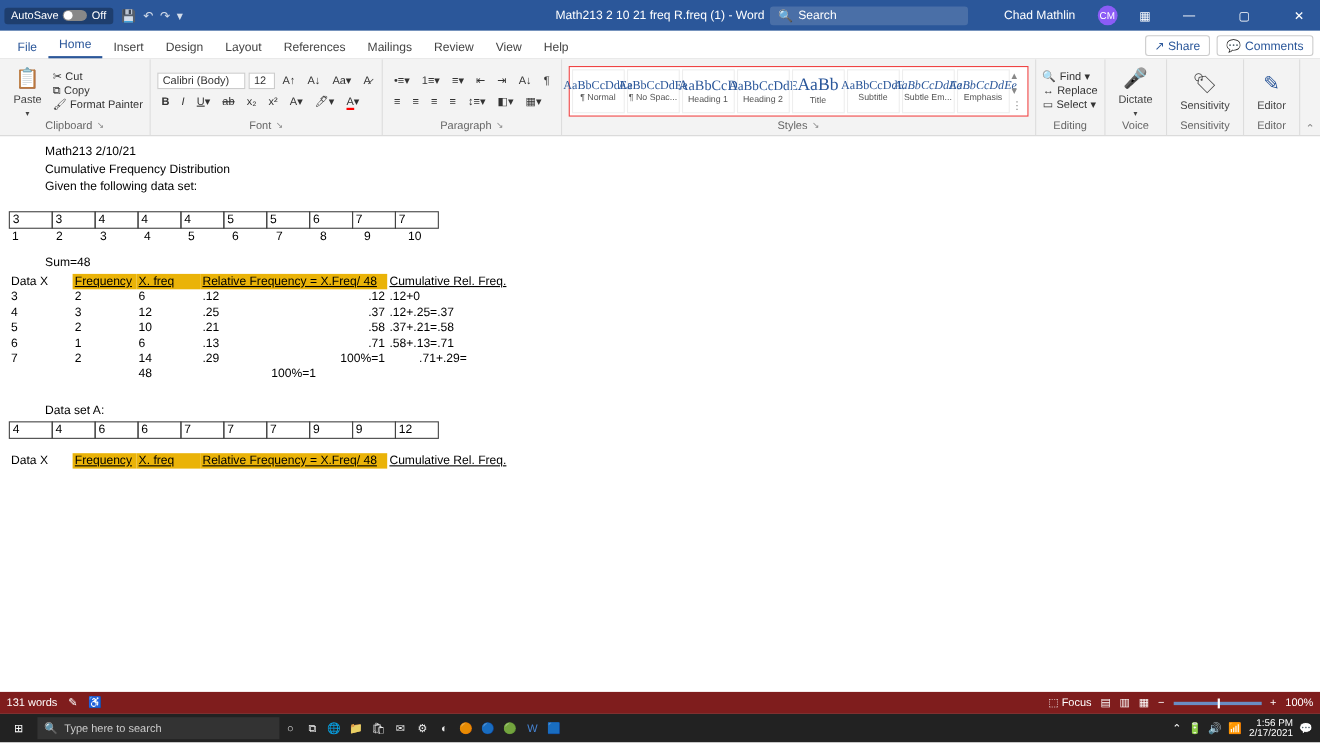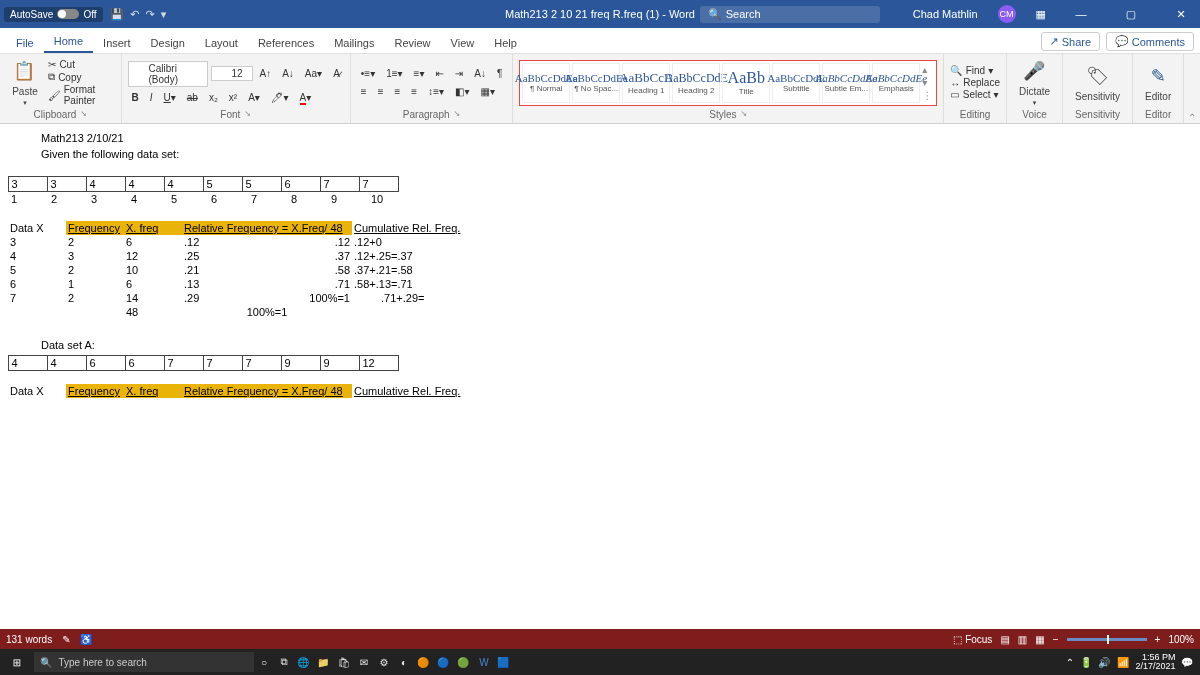--- a/index.html
+++ b/index.html
@@ -25,21 +25,21 @@
 .tabs .right .btn { border: 1px solid #ccc; border-radius: 3px; padding: 2px 8px; color: #2b579a; display:flex; align-items:center; gap:3px; }
 
 .ribbon { height: 70px; background: #f3f3f3; border-bottom: 1px solid #d0d0d0; display: flex; font-size: 10px; }
 .group { border-right: 1px solid #ddd; padding: 2px 6px; display: flex; flex-direction: column; }
 .group .body { flex: 1; display: flex; align-items: center; gap: 4px; }
 .group .label { text-align: center; color: #666; font-size: 10px; padding-bottom: 1px; display:flex; justify-content:center; gap:4px; }
 .group .label .dlg { color:#888; font-size:8px; }
 .vstack { display: flex; flex-direction: column; gap: 1px; font-size: 10px; }
 .hstack { display: flex; gap: 3px; align-items: center; }
 .ribbtn { padding: 1px 3px; border: 1px solid transparent; }
-.fontbox { border: 1px solid #ccc; background: #fff; padding: 1px 20px; }
+.fontbox { border: 1px solid #ccc; background: #fff; padding: 1px 4px; }
 .styles-gallery { display: flex; gap: 2px; padding: 2px; background:#fff; border:1px solid #ef4444; }
 .style-item { width: 48px; height: 40px; border: 1px solid #eee; display: flex; flex-direction: column; align-items: center; justify-content: center; font-size: 8px; color:#555; }
 .style-item .preview { font-family: "Times New Roman", serif; color: #2b579a; font-size: 11px; }
 .style-item.big .preview { font-size: 16px; }
 .bigbtn { display:flex; flex-direction:column; align-items:center; gap:2px; padding:2px 6px; color:#444; }
 .bigicon { width:26px; height:26px; display:flex; align-items:center; justify-content:center; font-size:18px; }
 
 .doc { height: 505px; overflow: auto; padding: 8px 8px 8px 8px; background: #fff; font-family: Calibri, sans-serif; font-size: 11px; color: #000; }
 .doc p { margin-bottom: 4px; padding-left: 33px; }
 .tblrow { display: flex; }
@@ -308,20 +308,21 @@
       </div>
     <div class="label">
         <span>Editor</span>
       </div>
   </div>
   <div style="width:18px;display:flex;align-items:end;justify-content:center;color:#888">⌃</div>
 </div>
 
 <div class="doc">
   <p>Math213  2/10/21</p>
+  <p>Cumulative Frequency Distribution</p>
   <p>Given the following data set:</p>
   <div style="height:12px"></div>
 
   <div class="tblrow" id="t1top">
       <div class="cellb">3</div>
       <div class="cellb">3</div>
       <div class="cellb">4</div>
       <div class="cellb">4</div>
       <div class="cellb">4</div>
       <div class="cellb">5</div>
@@ -337,20 +338,21 @@
       <div class="celln">4</div>
       <div class="celln">5</div>
       <div class="celln">6</div>
       <div class="celln">7</div>
       <div class="celln">8</div>
       <div class="celln">9</div>
       <div class="celln">10</div>
     </div>
 
   <div style="height:10px"></div>
+  <p>Sum=48</p>
 
   <div class="sheet">
     <div class="srow">
       <div class="scell">Data X</div>
       <div class="scell u hl">Frequency</div>
       <div class="scell u hl">X. freq</div>
       <div class="scell u hl" style="width:170px">Relative Frequency = X.Freq/ 48</div>
       <div class="scell u" style="width:120px">Cumulative Rel. Freq.</div>
     </div>
     <div id="freqrows">

